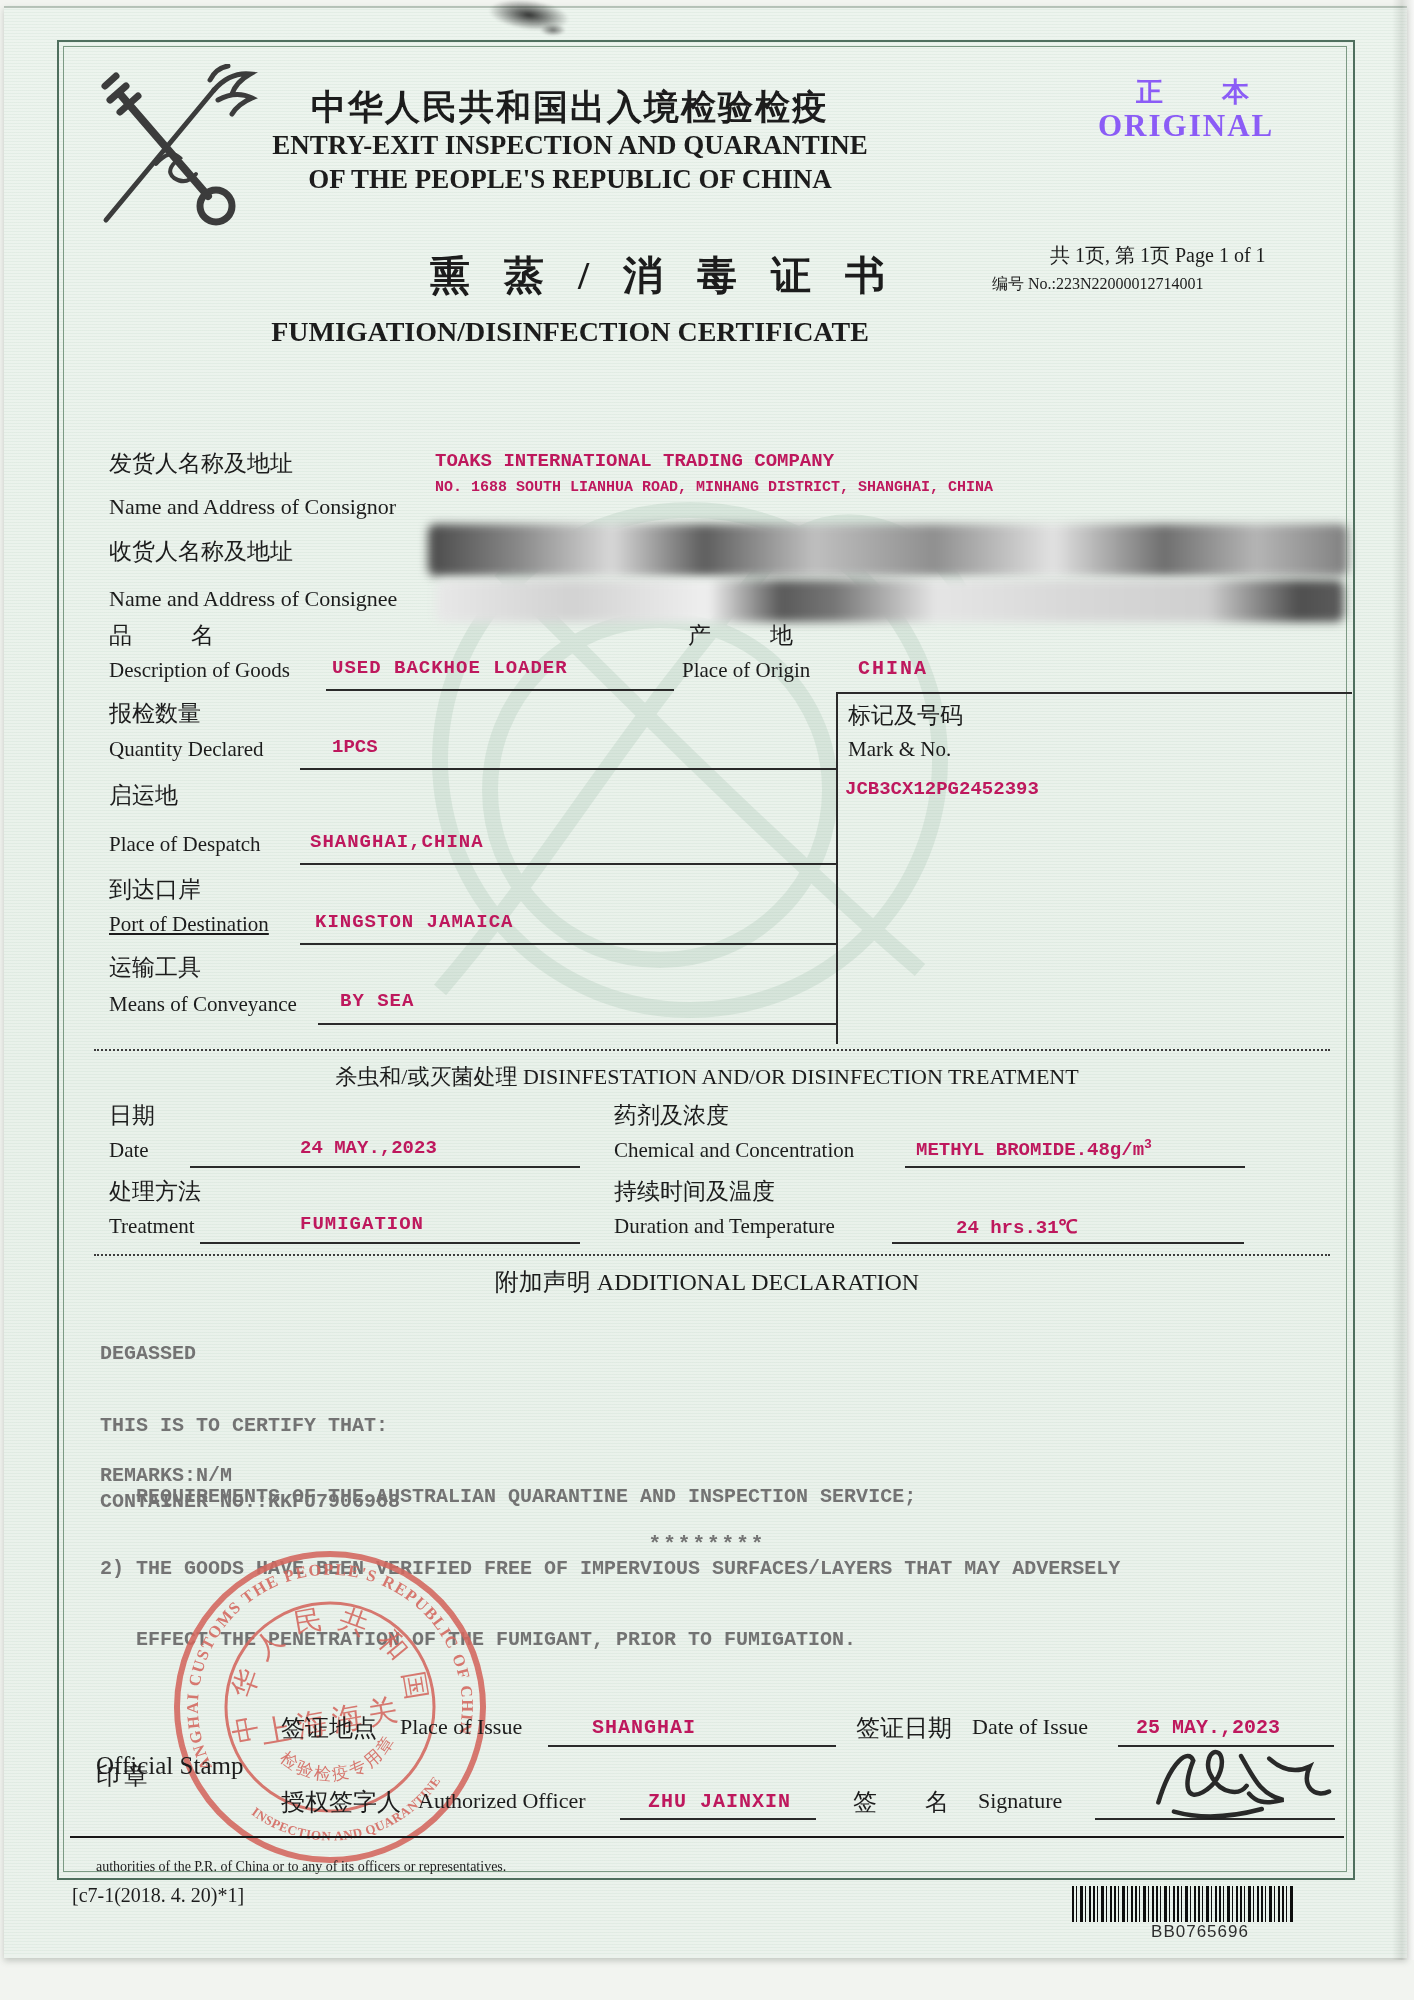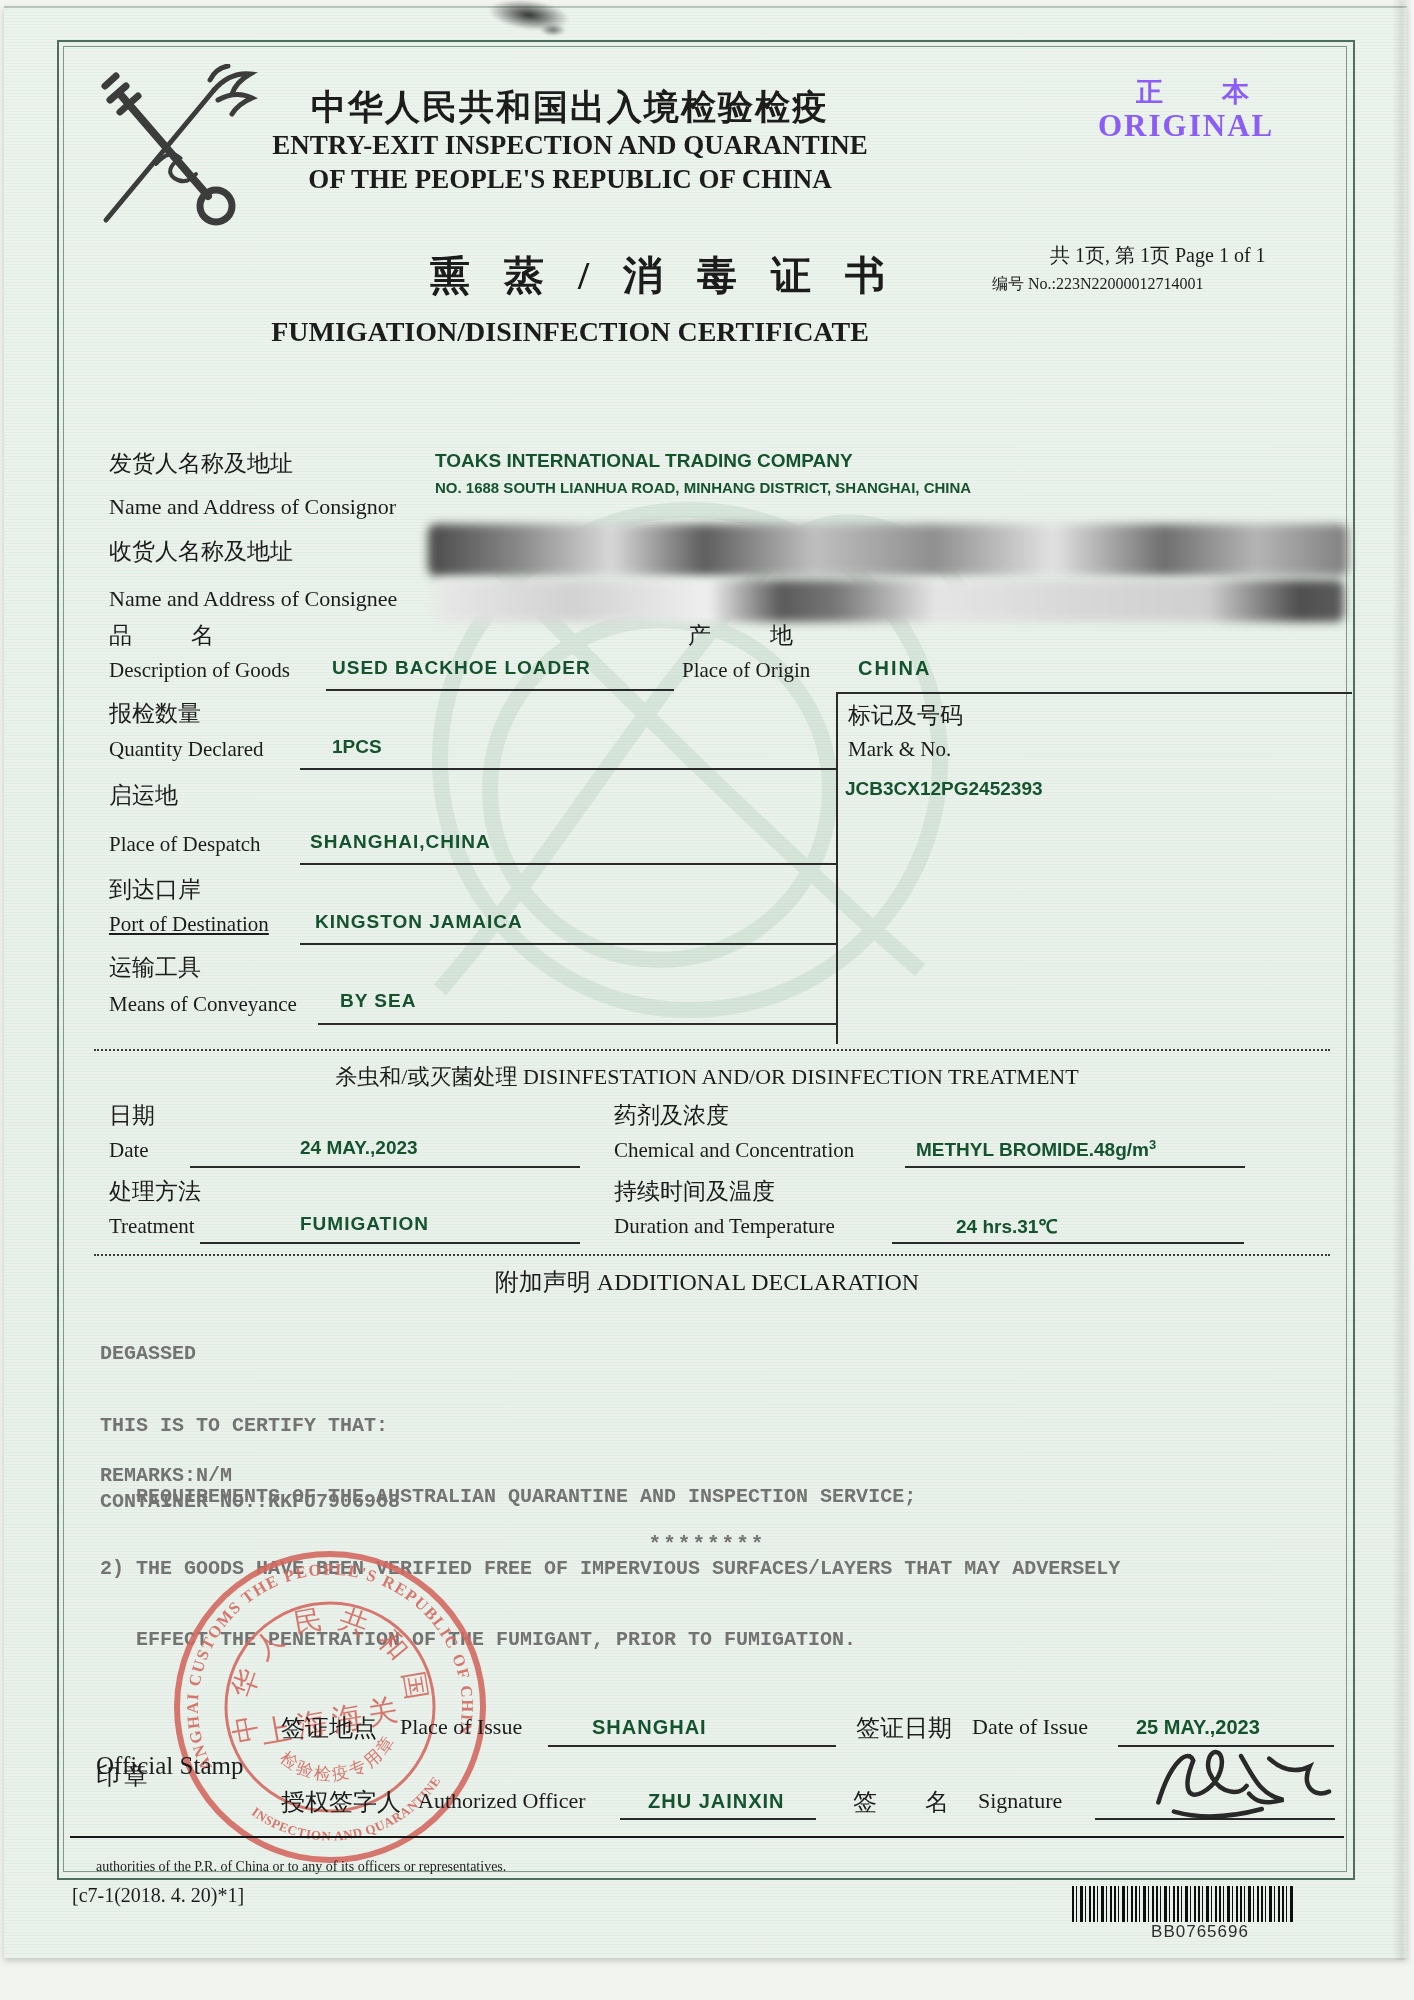--- a/index.html
+++ b/index.html
@@ -9,21 +9,21 @@
          background:linear-gradient(#edf4ee 0%,#e9f1ea 55%,#ebf2ec 100%);
          border-top:2px solid rgba(90,110,95,.35);
          box-shadow:0 3px 6px rgba(60,70,60,.25);}
   .stripes{position:absolute;left:4px;top:6px;width:1403px;height:1950px;pointer-events:none;
          background:repeating-linear-gradient(180deg, rgba(140,180,155,.10) 0 1px, rgba(255,255,255,0) 1px 3px);}
   .frame-outer{position:absolute;left:57px;top:40px;width:1294px;height:1836px;border:2px solid #4f6f5e;}
   .frame-inner{position:absolute;left:63px;top:46px;width:1282px;height:1824px;border:1px solid #7c9a84;}
   .abs{position:absolute;white-space:nowrap;}
   .cn{font-family:"Liberation Serif","DejaVu Serif",serif;color:#1c1c1c;}
   .en{font-family:"Liberation Serif","DejaVu Serif",serif;color:#1c1c1c;}
-  .val{font-family:Liberation Sans, sans-serif;color:#14532d;font-weight:bold;}
+  .val{font-family:Liberation Mono, monospace;color:#be185d;font-weight:bold;}
   .mono{font-family:"Liberation Mono","DejaVu Sans Mono",monospace;font-weight:bold;color:#737373;white-space:pre;}
   .red{color:#8b5cf6;}
   .b{font-weight:bold;}
   .center{left:0;width:1414px;text-align:center;}
   .center-n{left:0;width:1140px;text-align:center;}
   .uline{position:absolute;height:2px;background:#2a2a2a;}
   .vline{position:absolute;width:2px;background:#2a2a2a;}
   .dotline{position:absolute;height:0;border-top:2.5px dotted #3c3c3c;}
   .redact{position:absolute;border-radius:8px;filter:blur(5px);}
   .smudge{position:absolute;pointer-events:none;}

